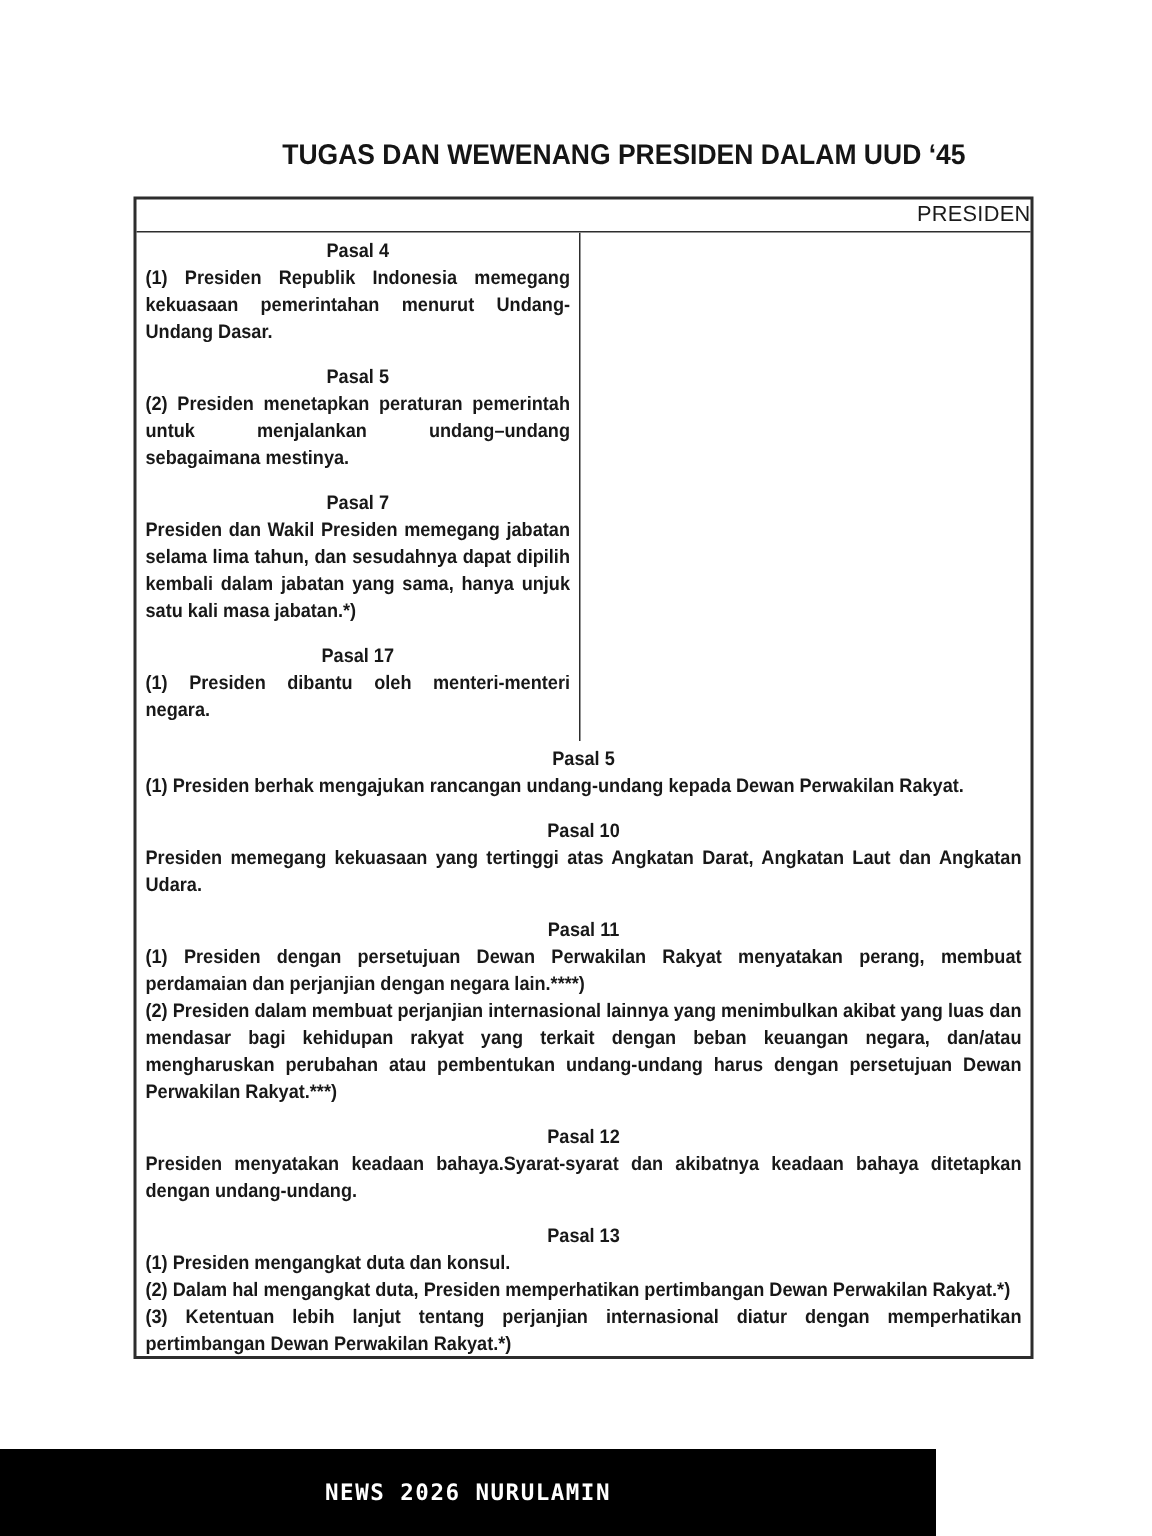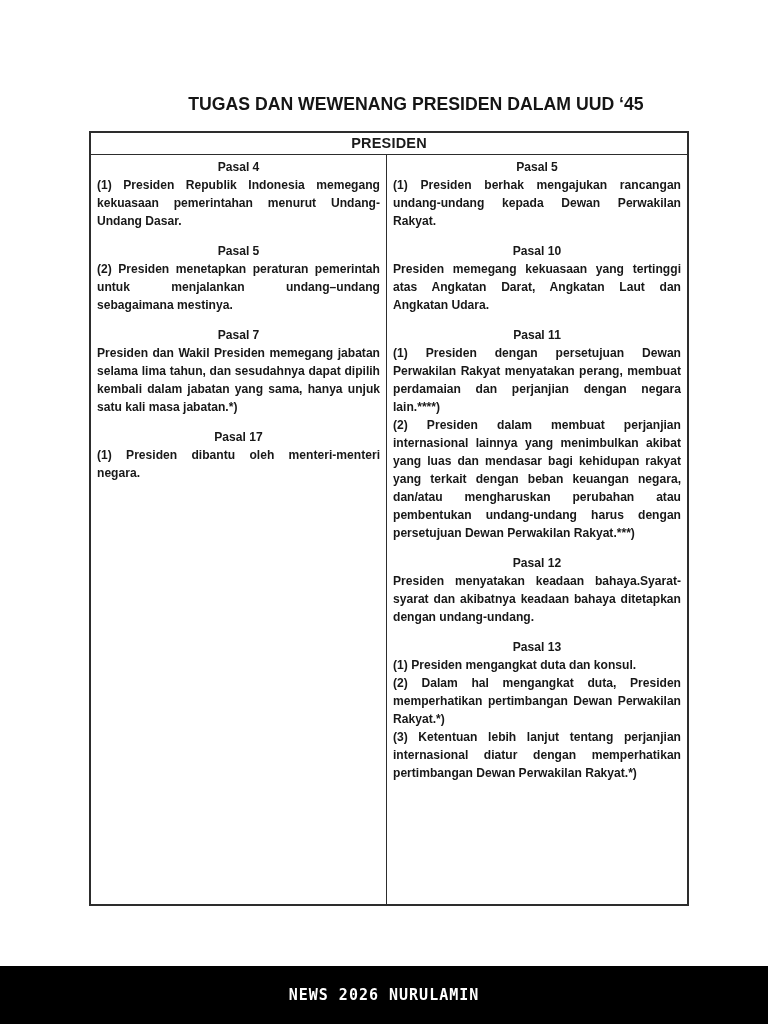--- a/index.html
+++ b/index.html
@@ -32,40 +32,41 @@
     position: absolute;
     left: 89px; top: 131px;
     width: 600px;
     box-sizing: border-box;
     border: 2px solid #2d2d2d;
     background: #ffffff;
   }
   .table-title {
     height: 21px;
     line-height: 21px;
-    text-align: center;
+    text-align: right;
     font-size: 14.5px;
-    font-weight: bold;
+    font-weight: normal;
     border-bottom: 1px solid #2d2d2d;
     letter-spacing: 0.2px;
   }
   .col-headers { display: flex; border-bottom: 1px solid #2d2d2d; }
   .col-header {
     height: 17px;
     line-height: 17px;
     text-align: center;
     font-size: 12.5px;
     font-weight: bold;
   }
   .col-header.left { width: 296px; border-right: 1px solid #2d2d2d; box-sizing: border-box; }
   .col-header.right { flex: 1; }
   .table-body {
     display: flex;
     height: 749px;
     overflow: hidden;
+    flex-direction: column;
   }
   .col-body {
     box-sizing: border-box;
     padding: 3px 6px 0 6px;
     overflow: hidden;
   }
   .col-body.left { width: 296px; border-right: 1px solid #2d2d2d; }
   .col-body.right { flex: 1; }
   .section { margin-bottom: 12px; }
   .pasal-heading, .pasal-para {
@@ -75,21 +76,21 @@
     color: #181818;
     width: 107.53%;
     transform: scaleX(0.93);
     transform-origin: 0 0;
   }
   .pasal-heading { text-align: center; }
   .pasal-para { text-align: justify; }
   .footer-bar {
     position: absolute;
     left: 0; top: 966px;
-    width: 768px; height: 58px;
+    width: 624px; height: 58px;
     background: #000000;
     display: flex;
     align-items: center;
     justify-content: center;
   }
   .footer-text {
     color: #ffffff;
     font-family: "DejaVu Sans Mono", monospace;
     font-size: 15px;
     font-weight: bold;

